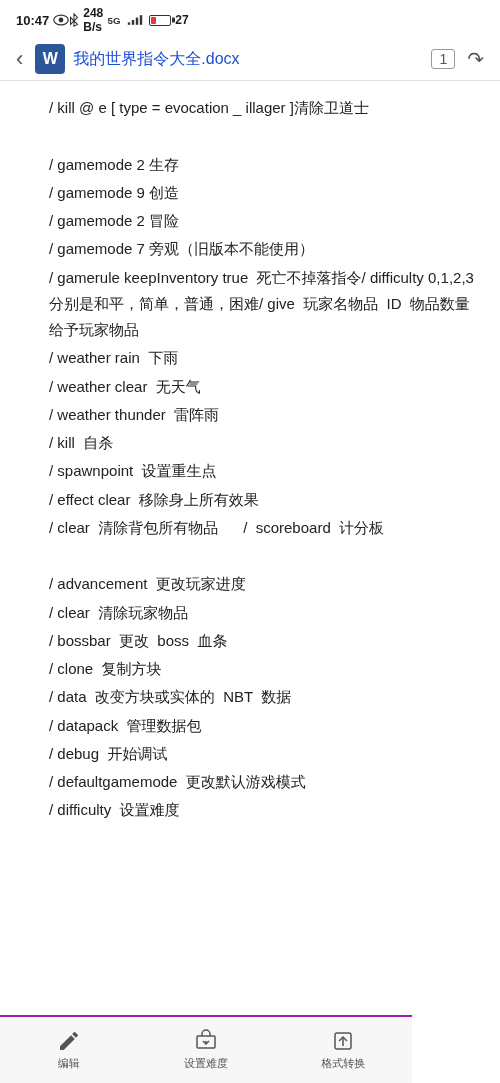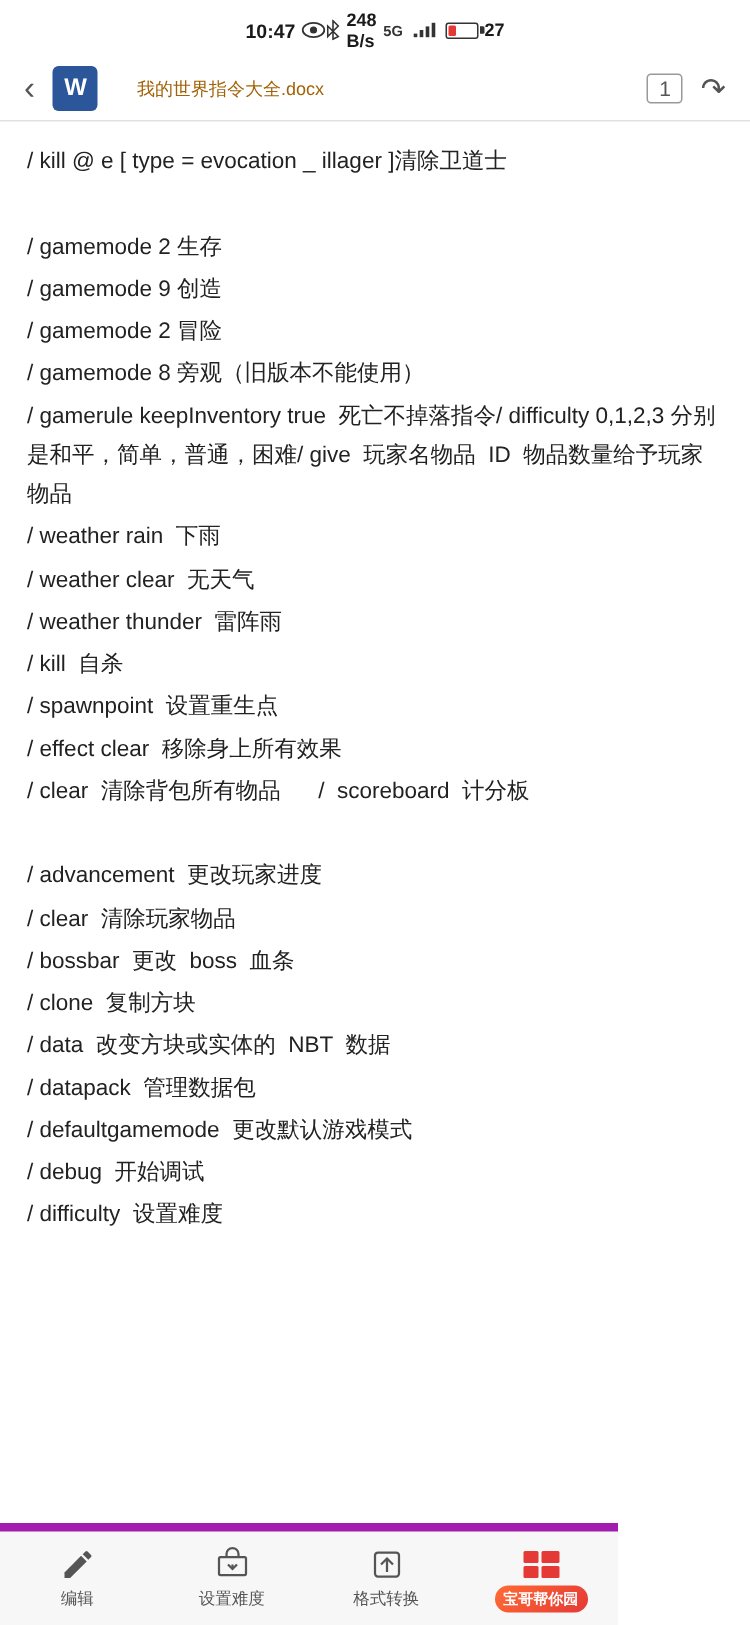--- a/index.html
+++ b/index.html
@@ -11,21 +11,21 @@
       background: #ffffff;
       font-family: -apple-system, "PingFang SC", "Microsoft YaHei", sans-serif;
       font-size: 15px;
       color: #1a1a1a;
       position: relative;
     }
 
     
     .status-bar {
       display: flex;
-      justify-content: center;
+      justify-content: flex-start;
       align-items: center;
       padding: 6px 16px 4px;
       font-size: 13px;
       font-weight: 600;
       background: #fff;
     }
     .status-left { display: flex; align-items: center; gap: 4px; }
     .status-right { display: flex; align-items: center; gap: 4px; font-size: 12px; }
     .battery-icon {
       display: inline-block;
@@ -73,27 +73,26 @@
       background: #2b579a;
       border-radius: 4px;
       display: flex; align-items: center; justify-content: center;
       color: white;
       font-weight: bold;
       font-size: 16px;
       flex-shrink: 0;
     }
     .toolbar-title {
       flex: 1;
-      font-size: 12px;
+      font-size: 16px;
       font-weight: 500;
-      color: #a16207;
+      color: #1d4ed8;
       white-space: nowrap;
       overflow: hidden;
       text-overflow: ellipsis;
-      margin-left: 18px;
     }
     .toolbar-page-badge {
       border: 1px solid #999;
       border-radius: 3px;
       padding: 1px 7px;
       font-size: 14px;
       color: #555;
     }
     .toolbar-share {
       font-size: 20px;
@@ -103,30 +102,31 @@
 
     
     .doc-content {
       padding: 14px 18px 80px;
       line-height: 1.75;
       font-size: 15px;
       color: #222;
     }
     .doc-content p {
       margin-bottom: 2px;
+      margin-left: 31px;
     }
 
     
     .bottom-nav {
       position: fixed;
       bottom: 0;
       width: 412px;
       height: 68px;
       background: #f7f7f7;
-      border-top: 6px solid #a21caf;
+      border-top: 2px solid #a21caf;
       display: flex;
       align-items: center;
       justify-content: flex-end;
     }
     .nav-item {
       display: flex;
       flex-direction: column;
       align-items: center;
       gap: 3px;
       cursor: pointer;
@@ -197,38 +197,38 @@
   <span class="toolbar-page-badge">1</span>
   <span class="toolbar-share">↷</span>
 </div>
 
 <div class="doc-content">
   <p>/ kill @ e [ type = evocation _ illager ]清除卫道士</p>
   <p>&nbsp;</p>
   <p>/ gamemode 2 生存</p>
   <p>/ gamemode 9 创造</p>
   <p>/ gamemode 2 冒险</p>
-  <p>/ gamemode 8 旁观（旧版本不能使用）</p>
+  <p>/ gamemode 7 旁观（旧版本不能使用）</p>
   <p>/ gamerule keepInventory true &nbsp;死亡不掉落指令/ difficulty 0,1,2,3 分别是和平，简单，普通，困难/ give &nbsp;玩家名物品 &nbsp;ID &nbsp;物品数量给予玩家物品</p>
   <p>/ weather rain &nbsp;下雨</p>
   <p>/ weather clear &nbsp;无天气</p>
   <p>/ weather thunder &nbsp;雷阵雨</p>
   <p>/ kill &nbsp;自杀</p>
   <p>/ spawnpoint &nbsp;设置重生点</p>
   <p>/ effect clear &nbsp;移除身上所有效果</p>
   <p>/ clear &nbsp;清除背包所有物品 &nbsp;&nbsp;&nbsp;&nbsp;&nbsp;/ &nbsp;scoreboard &nbsp;计分板</p>
   <p>&nbsp;</p>
   <p>/ advancement &nbsp;更改玩家进度</p>
   <p>/ clear &nbsp;清除玩家物品</p>
   <p>/ bossbar &nbsp;更改 &nbsp;boss &nbsp;血条</p>
   <p>/ clone &nbsp;复制方块</p>
   <p>/ data &nbsp;改变方块或实体的 &nbsp;NBT &nbsp;数据</p>
   <p>/ datapack &nbsp;管理数据包</p>
+  <p>/ debug &nbsp;开始调试</p>
   <p>/ defaultgamemode &nbsp;更改默认游戏模式</p>
-  <p>/ debug &nbsp;开始调试</p>
   <p>/ difficulty &nbsp;设置难度</p>
 </div>
 
 <div class="bottom-nav">
 
   <div class="nav-item">
     <svg width="24" height="24" viewBox="0 0 24 24">
       <path d="M3 17.25V21h3.75L17.81 9.94l-3.75-3.75L3 17.25z" fill="#555"></path>
       <path d="M20.71 7.04a1 1 0 0 0 0-1.41l-2.34-2.34a1 1 0 0 0-1.41 0l-1.83 1.83 3.75 3.75 1.83-1.83z" fill="#555"></path>
     </svg>
@@ -247,22 +247,13 @@
 
   <div class="nav-item">
     <svg width="24" height="24" viewBox="0 0 24 24">
       <rect x="4" y="4" width="16" height="16" rx="2" stroke="#555" stroke-width="1.5" fill="none"></rect>
       <path d="M8 12 L12 8 L16 12" stroke="#555" stroke-width="1.5" fill="none"></path>
       <line x1="12" y1="8" x2="12" y2="17" stroke="#555" stroke-width="1.5"></line>
     </svg>
     <span class="nav-label">格式转换</span>
   </div>
 
-  <div class="nav-item nav-special">
-    <svg width="28" height="24" viewBox="0 0 28 24">
-      <rect x="2" y="4" width="10" height="8" rx="1" fill="#e53935"></rect>
-      <rect x="14" y="4" width="12" height="8" rx="1" fill="#e53935"></rect>
-      <rect x="2" y="14" width="10" height="8" rx="1" fill="#e53935"></rect>
-      <rect x="14" y="14" width="12" height="8" rx="1" fill="#e53935"></rect>
-    </svg>
-    <span class="baoge-badge">宝哥帮你园</span>
-  </div>
 </div>
 
 </body></html>

